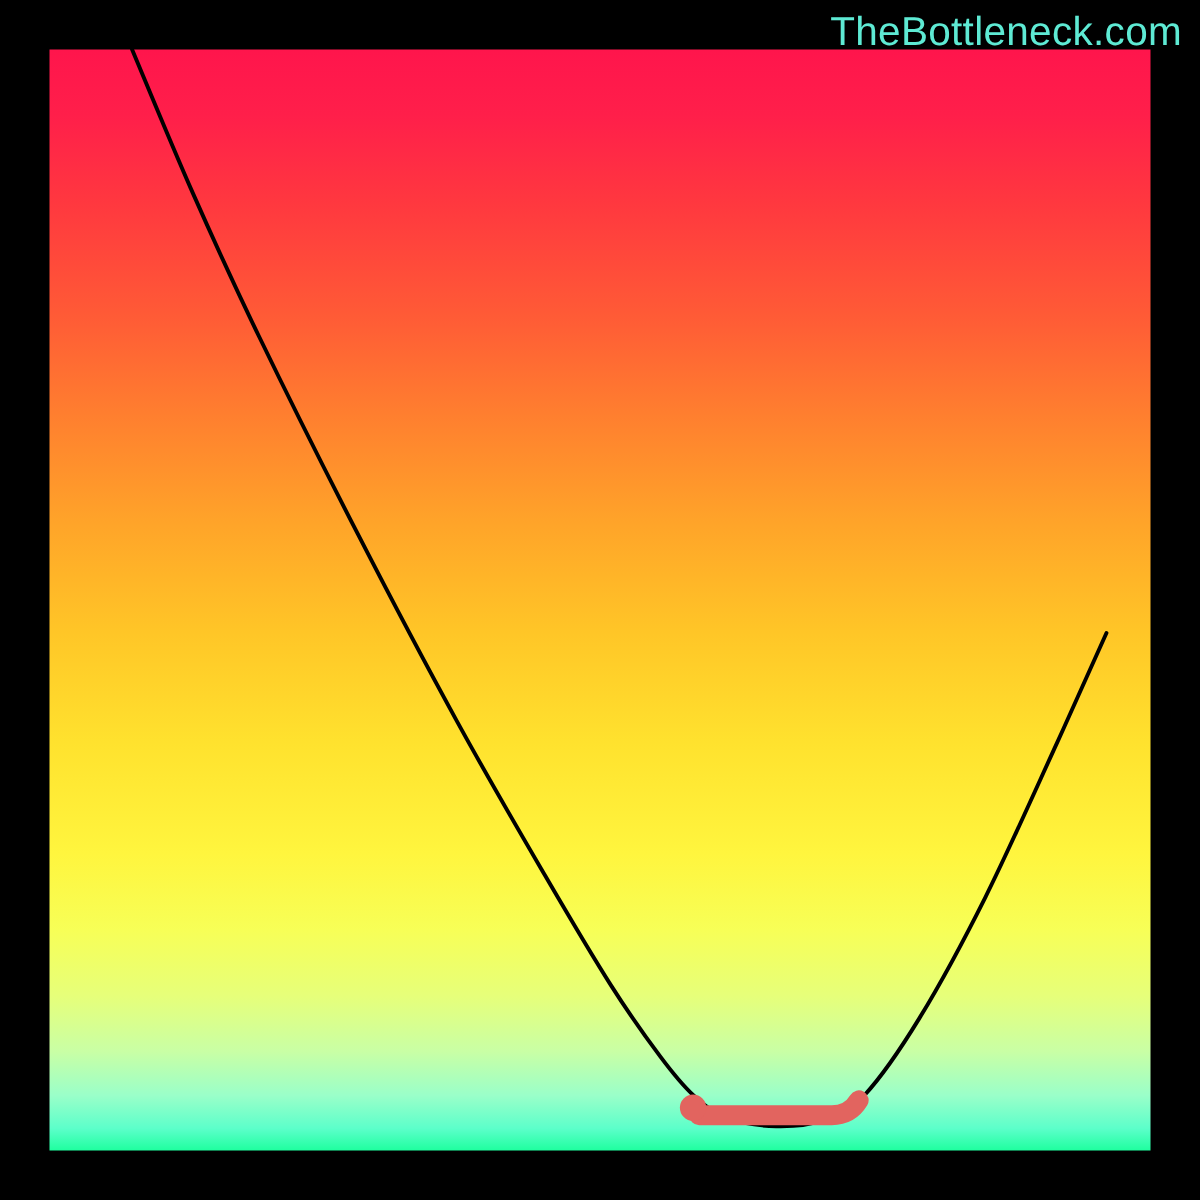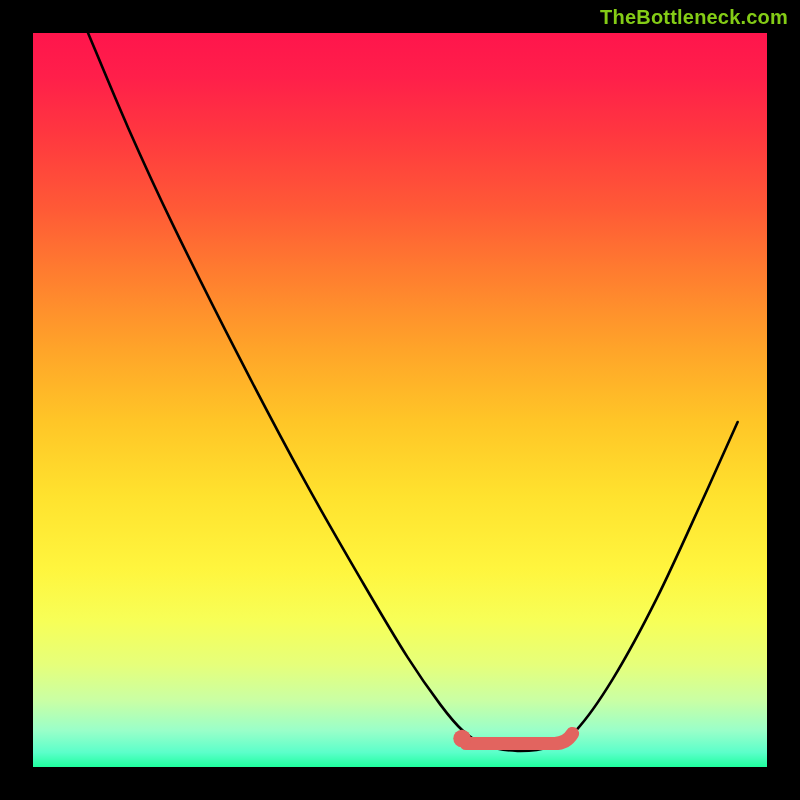--- a/index.html
+++ b/index.html
@@ -3,23 +3,23 @@
 <meta charset="utf-8">
 <style>
   * { margin: 0; padding: 0; box-sizing: border-box; }
   html, body { width: 800px; height: 800px; overflow: hidden; }
   body { background: #000; position: relative; font-family: Arial, sans-serif; }
 
   .attribution {
     position: absolute;
     top: 6px;
     right: 12px;
-    color: #84cc16;
-    font-size: 20px;
-    font-weight: 700;
+    color: #5eead4;
+    font-size: 27px;
+    font-weight: 400;
     letter-spacing: 0.2px;
     z-index: 10;
   }
 
   .plot-area {
     position: absolute;
     left: 33px;
     top: 33px;
     width: 734px;
     height: 734px;

